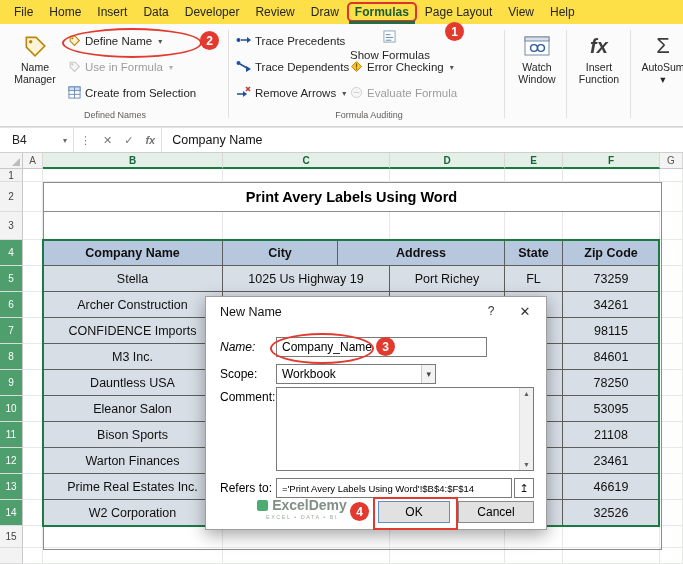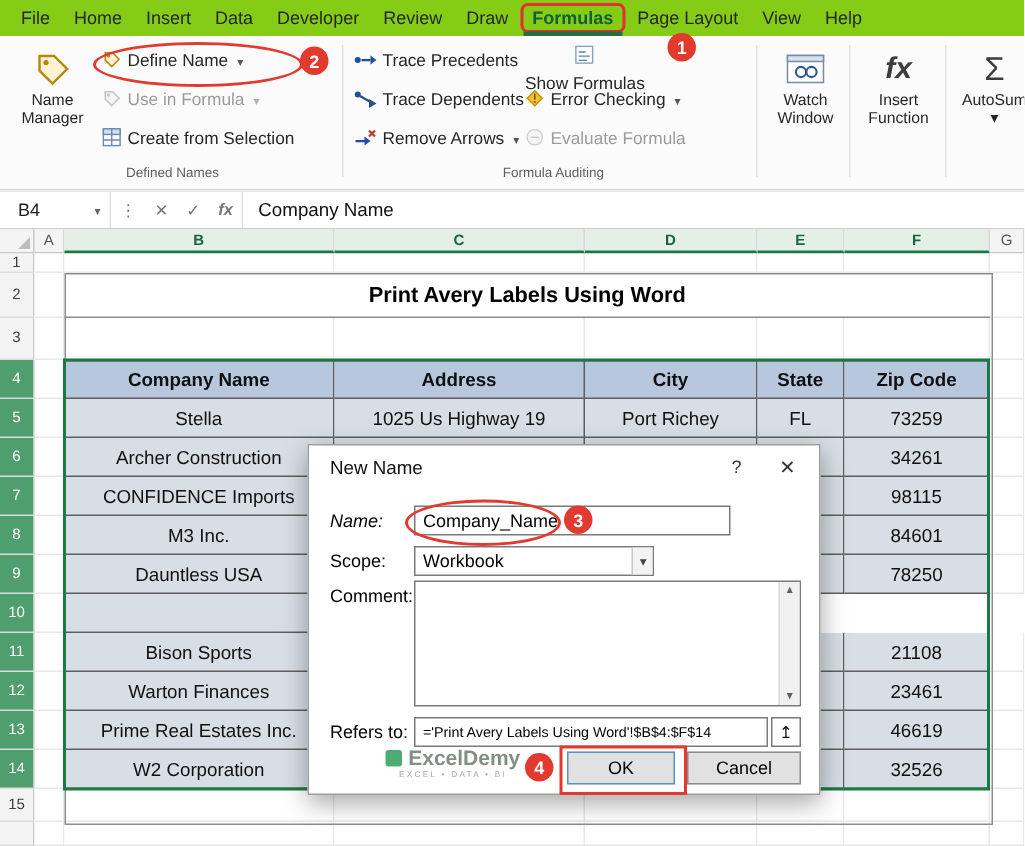--- a/index.html
+++ b/index.html
@@ -1,20 +1,20 @@
 <!DOCTYPE html>
 <html><head>
 <meta charset="utf-8">
 <style>
   html,body{margin:0;padding:0;background:#fff;}
   #screen{position:relative;width:683px;height:564px;overflow:hidden;background:#fff;
           font-family:"Liberation Sans",sans-serif;color:#222;}
 
   
-  #tabsbar{position:absolute;top:0;left:0;width:683px;height:24px;background:#84cc16;
+  #tabsbar{position:absolute;top:0;left:0;width:683px;height:24px;background:#fde047;
            display:flex;align-items:center;padding-left:6px;box-sizing:border-box;}
   .tab{font-size:12px;color:#262626;padding:3px 8px;white-space:nowrap;}
   .tab.active{border:2px solid #e0312e;border-radius:5px;padding:1px 6px;position:relative;font-weight:bold;color:#185c37;}
   .tab.active::after{content:"";position:absolute;left:0;right:0;bottom:-4px;height:3px;background:#1e7145;}
 
   
   #ribbon{position:absolute;top:24px;left:0;width:683px;height:103px;background:#fbfbfb;
           border-bottom:1px solid #d4d4d4;box-sizing:border-box;}
   .bigbtn{position:absolute;top:3px;width:54px;height:82px;display:flex;flex-direction:column;
           align-items:center;justify-content:flex-start;font-size:10.5px;color:#262626;text-align:center;}
@@ -293,22 +293,22 @@
       <div class="c cC"></div>
       <div class="c cD"></div>
       <div class="c cE"></div>
       <div class="c cF"></div>
       <div class="c cG"></div>
   </div>
   <div class="xrow" style="top:240px;height:26px;">
     <div class="g sel">4</div>
     <div class="c cA"></div>
     <div class="tdc thc cB">Company Name</div>
+    <div class="tdc thc cD">City</div>
     <div class="tdc thc cC">Address</div>
-    <div class="tdc thc cD">City</div>
     <div class="tdc thc cE">State</div>
     <div class="tdc thc cF">Zip Code</div>
     <div class="c cG"></div>
   </div>
   <div class="xrow" style="top:266px;height:26px;">
     <div class="g sel">5</div>
     <div class="c cA"></div>
     <div class="tdc cB">Stella</div>
     <div class="tdc cC">1025 Us Highway 19</div>
     <div class="tdc cD">Port Richey</div>
@@ -352,20 +352,21 @@
     <div class="tdc cB">Dauntless USA</div>
     <div class="tdc cC"></div>
     <div class="tdc cD"></div>
     <div class="tdc cE"></div>
     <div class="tdc cF">78250</div>
     <div class="c cG"></div>
   </div>
   <div class="xrow" style="top:396px;height:26px;">
     <div class="g sel">10</div>
     <div class="c cA"></div>
+    <div class="tdc cB">Eleanor Salon</div>
     <div class="tdc cC"></div>
     <div class="tdc cD"></div>
     <div class="tdc cE"></div>
     <div class="tdc cF">53095</div>
     <div class="c cG"></div>
   </div>
   <div class="xrow" style="top:422px;height:26px;">
     <div class="g sel">11</div>
     <div class="c cA"></div>
     <div class="tdc cB">Bison Sports</div>

